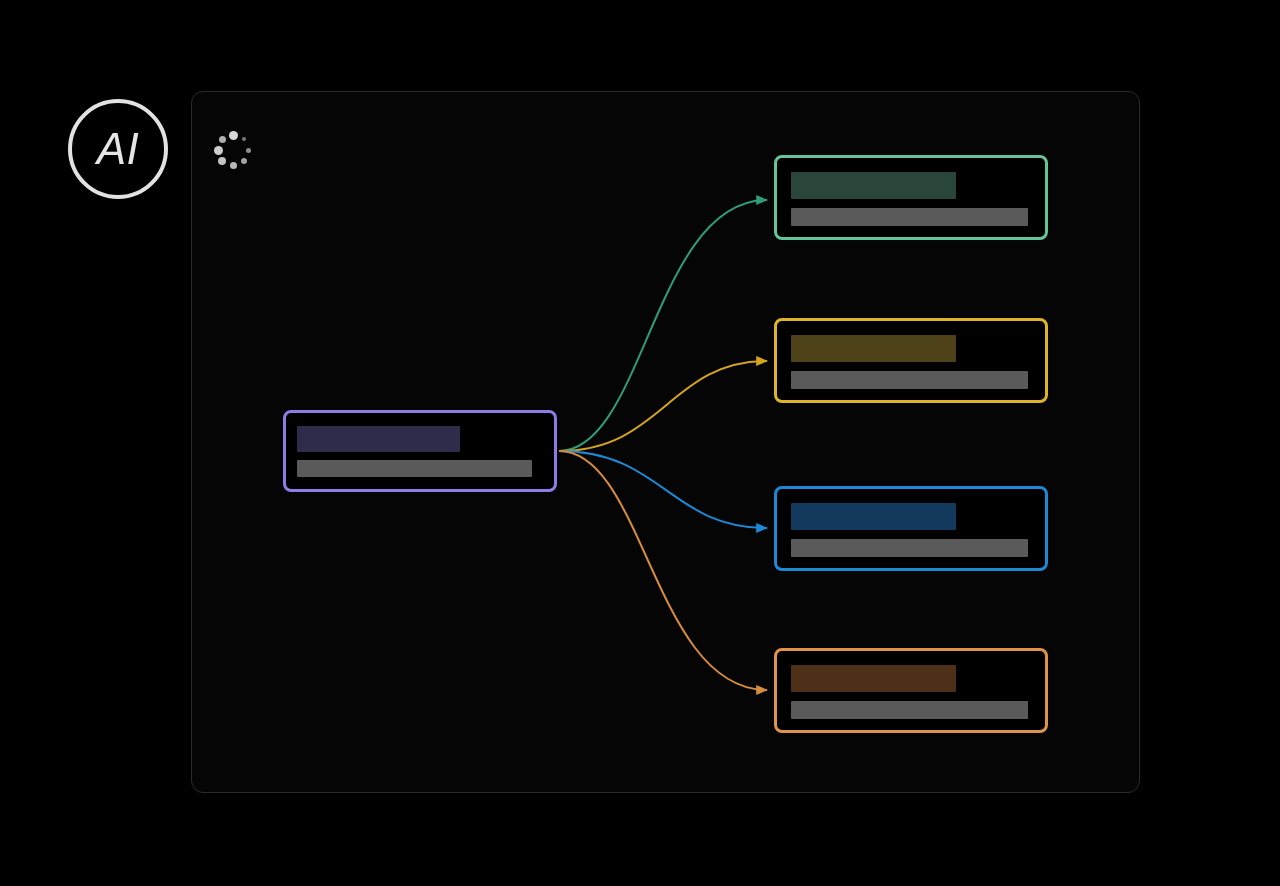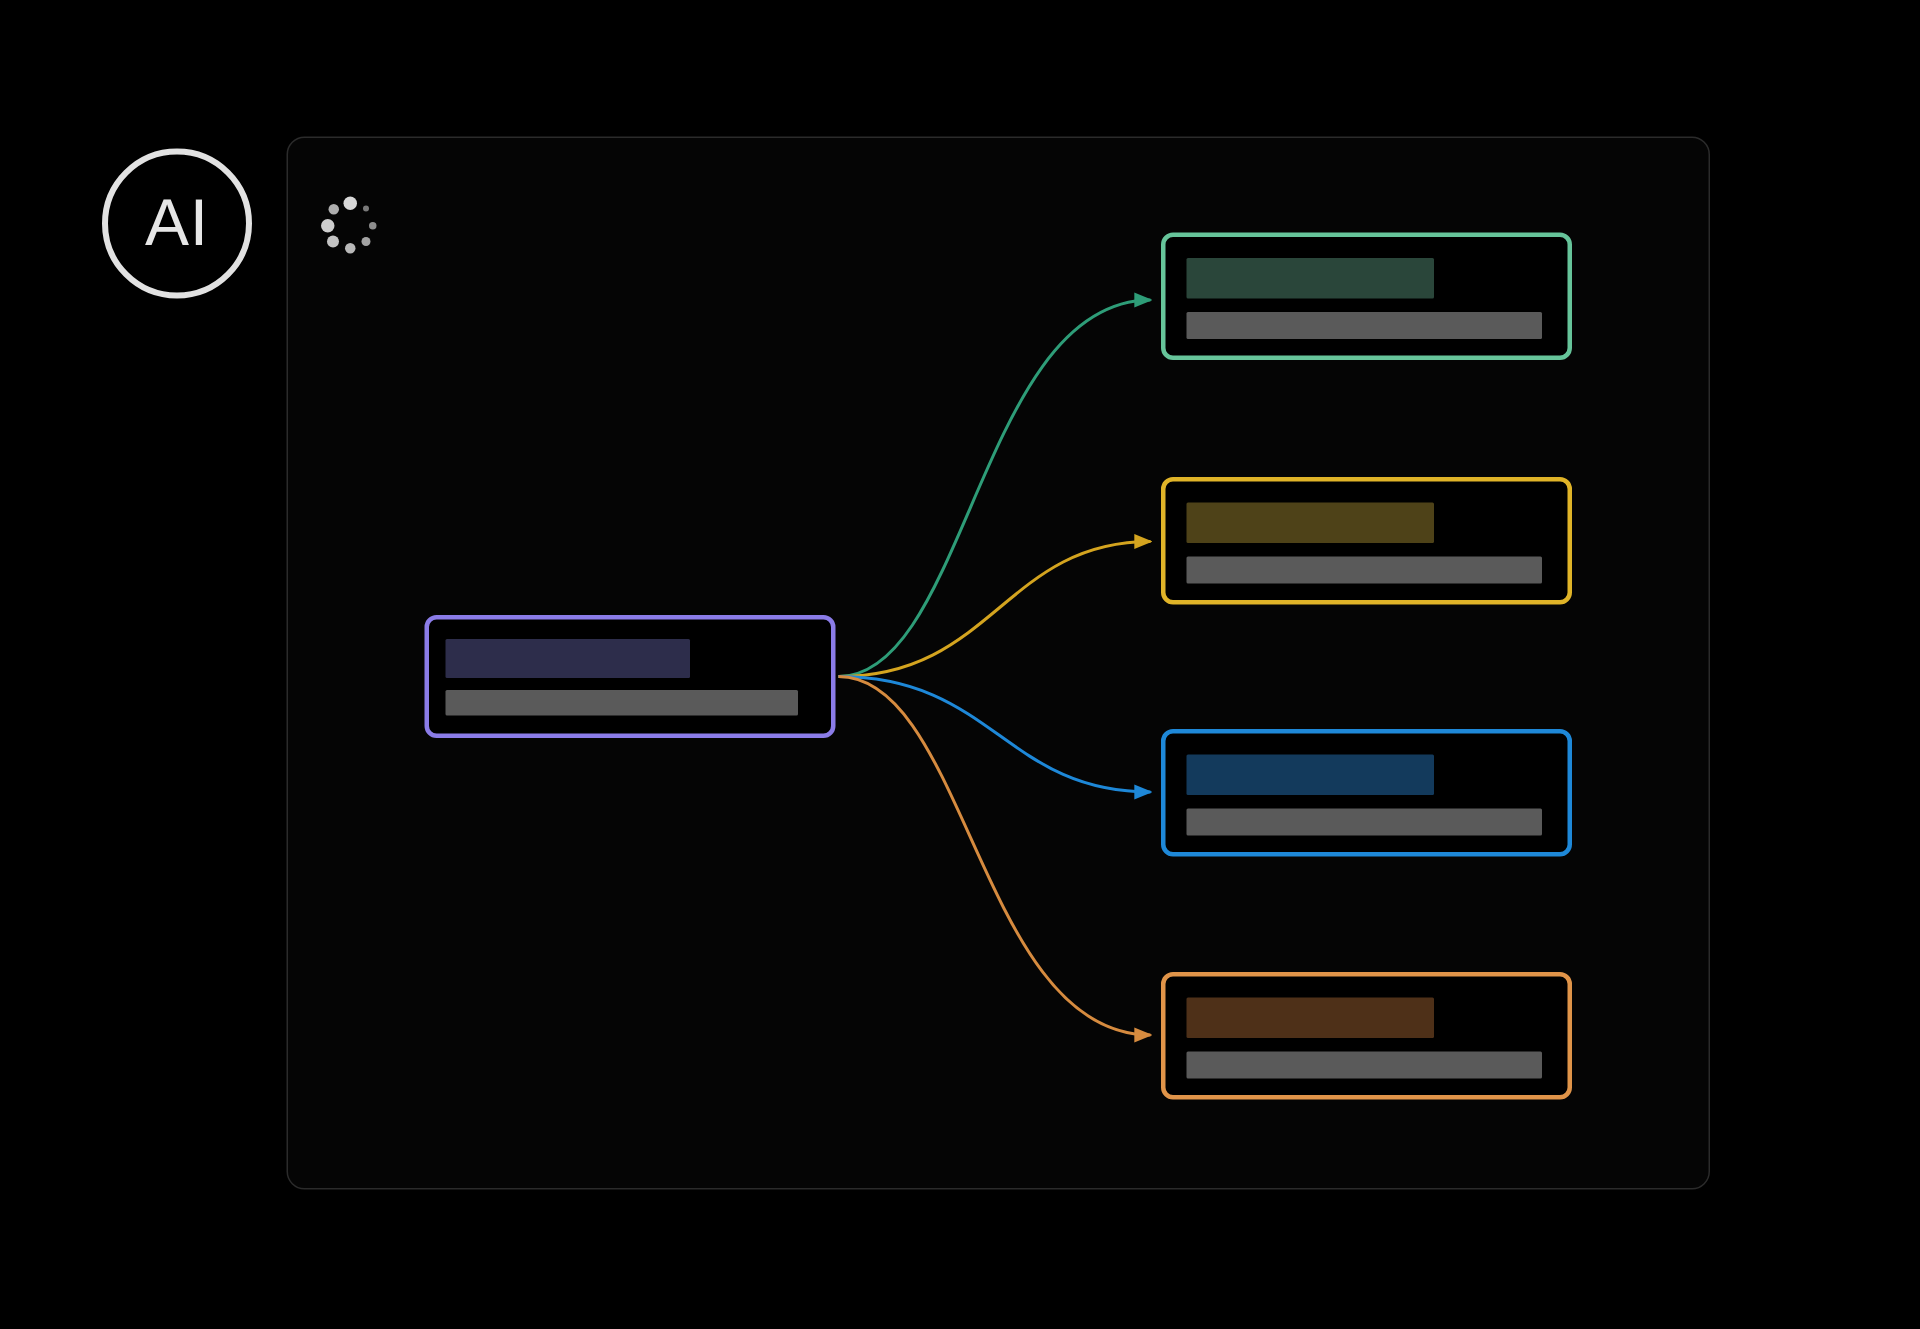--- a/index.html
+++ b/index.html
@@ -21,20 +21,21 @@
     left: 68px;
     top: 99px;
     width: 100px;
     height: 100px;
     border-radius: 50%;
     border: 4px solid #e2e2e2;
     box-sizing: border-box;
     display: flex;
     align-items: center;
     justify-content: center;
+    font-style: italic;
   }
   #ai-logo .logo-text {
     color: #e6e6e6;
     font-size: 44px;
     font-family: "Liberation Sans", sans-serif;
     font-weight: 400;
     letter-spacing: 0.5px;
     line-height: 1;
   }
 

